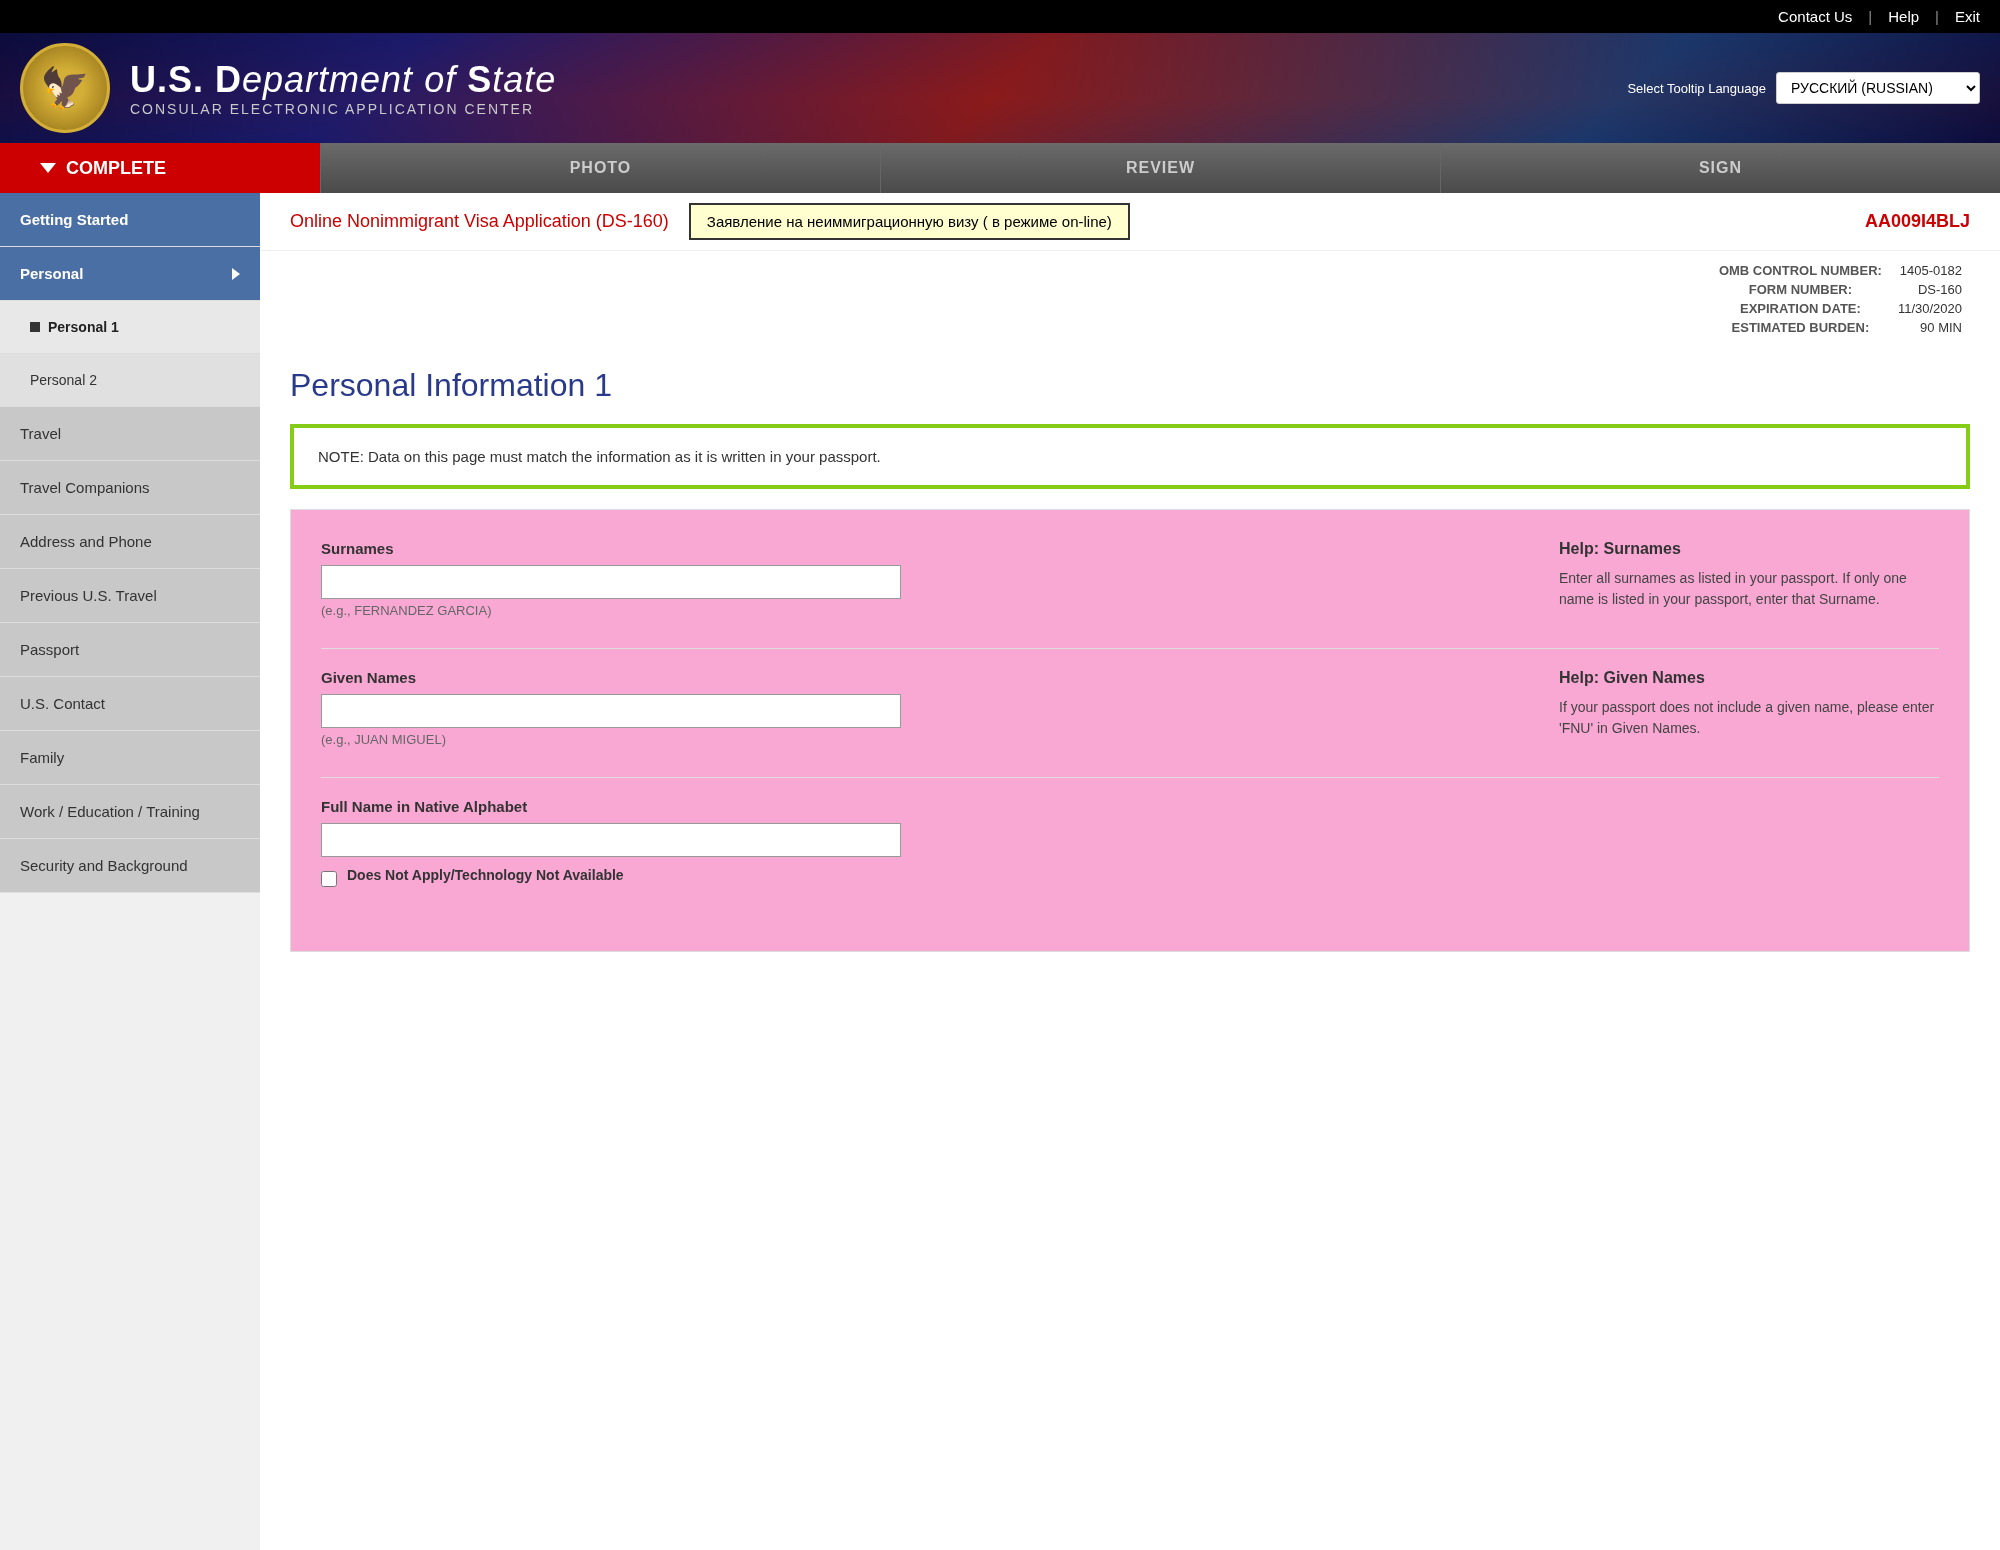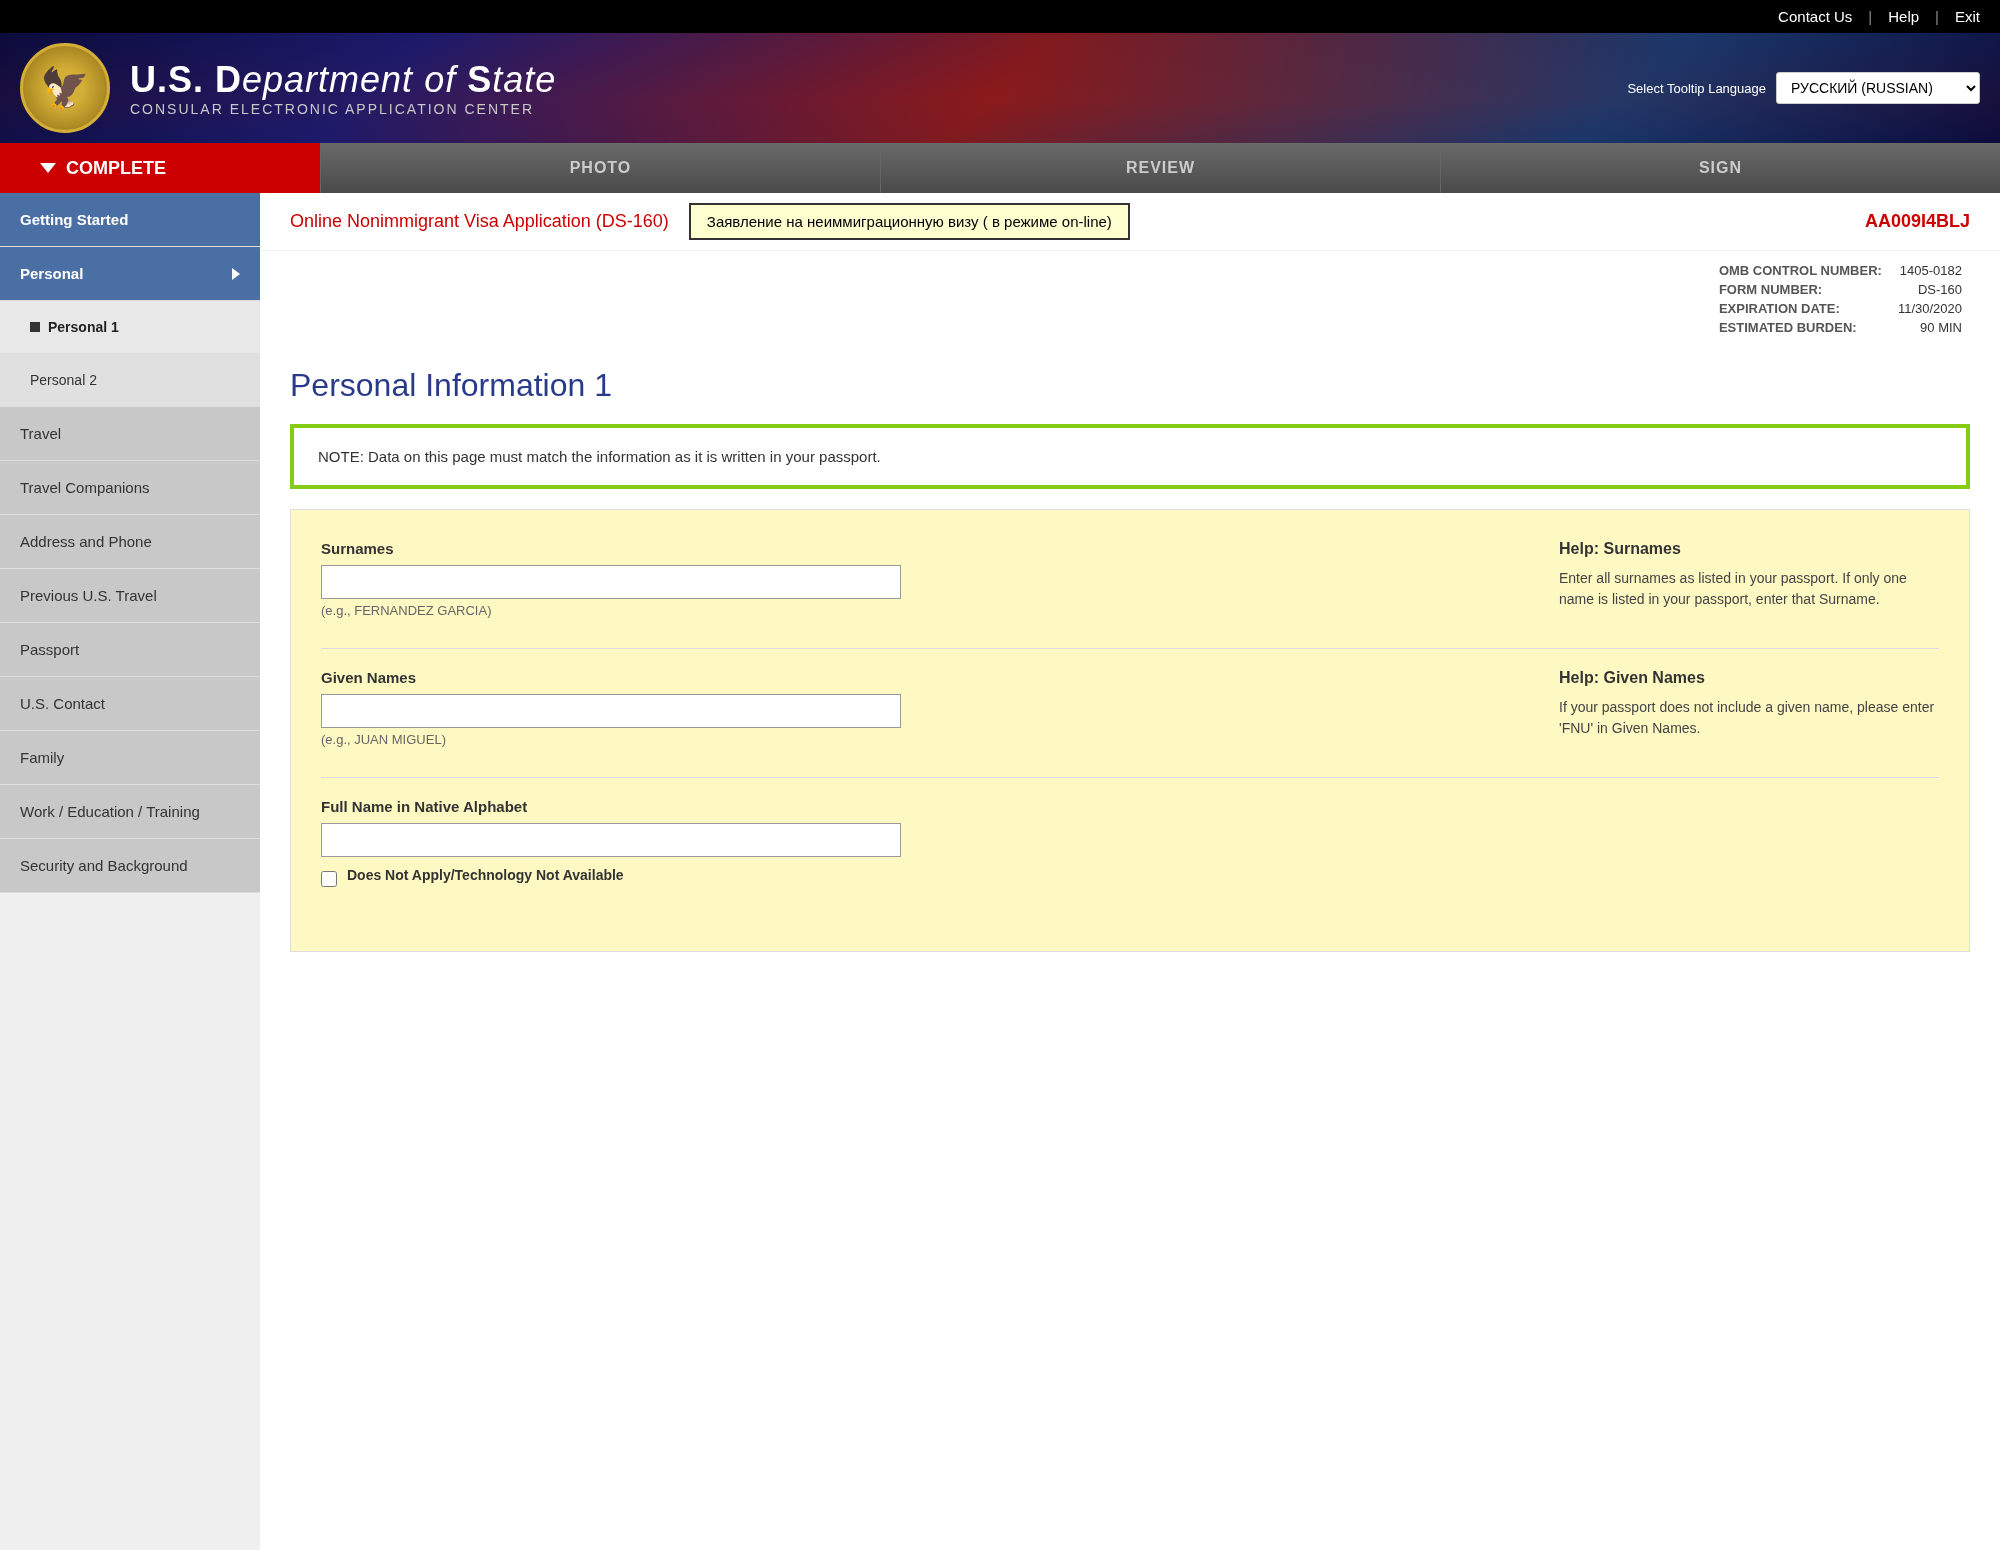--- a/index.html
+++ b/index.html
@@ -147,21 +147,21 @@
     
     .form-info {
       text-align: right;
       font-size: 13px;
       color: #333;
       padding: 10px 30px;
       background: #fff;
     }
     .form-info table { margin-left: auto; border-collapse: collapse; }
     .form-info td { padding: 2px 8px; }
-    .form-info td:first-child { text-align: left; font-weight: bold; color: #555; margin-left: 36px; }
+    .form-info td:first-child { text-align: center; font-weight: bold; color: #555; margin-left: 36px; }
     .form-info td:last-child { color: #333; }
 
     
     .page-title-area { padding: 20px 30px 10px; }
     .page-title { font-size: 32px; color: #2a3a8a; font-weight: normal; }
 
     
     .note-box {
       margin: 10px 30px;
       border: 4px solid #84cc16;
@@ -169,21 +169,21 @@
       background: #fff;
       font-size: 15px;
       color: #333;
     }
 
     
     .form-section {
       margin: 20px 30px;
       border: 1px solid #ddd;
       padding: 30px;
-      background: #fef9c3;
+      background: #f9a8d4;
     }
 
     .form-row { display: flex; gap: 40px; margin-bottom: 30px; }
     .form-field { flex: 1; }
     .form-field label { display: block; font-size: 15px; color: #333; margin-bottom: 8px; font-weight: bold; }
     .form-field input[type="text"] {
       width: 100%;
       max-width: 600px;
       border: 1px solid #999;
       padding: 8px 10px;

